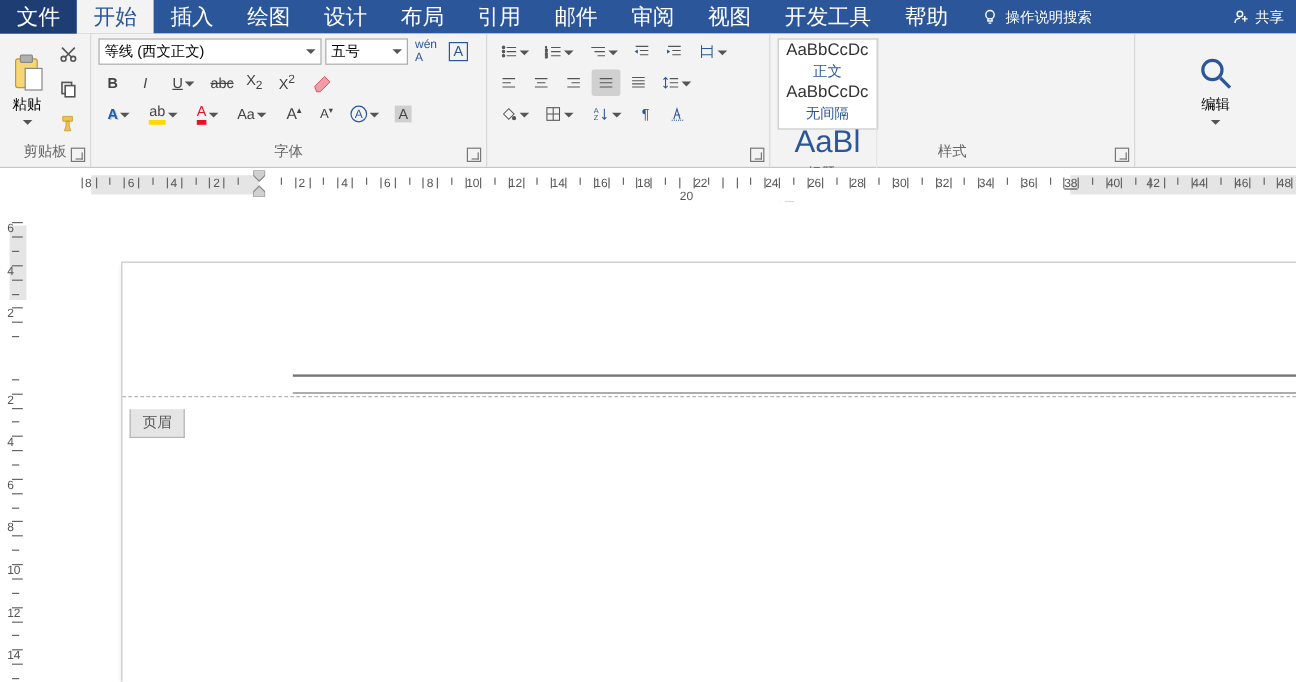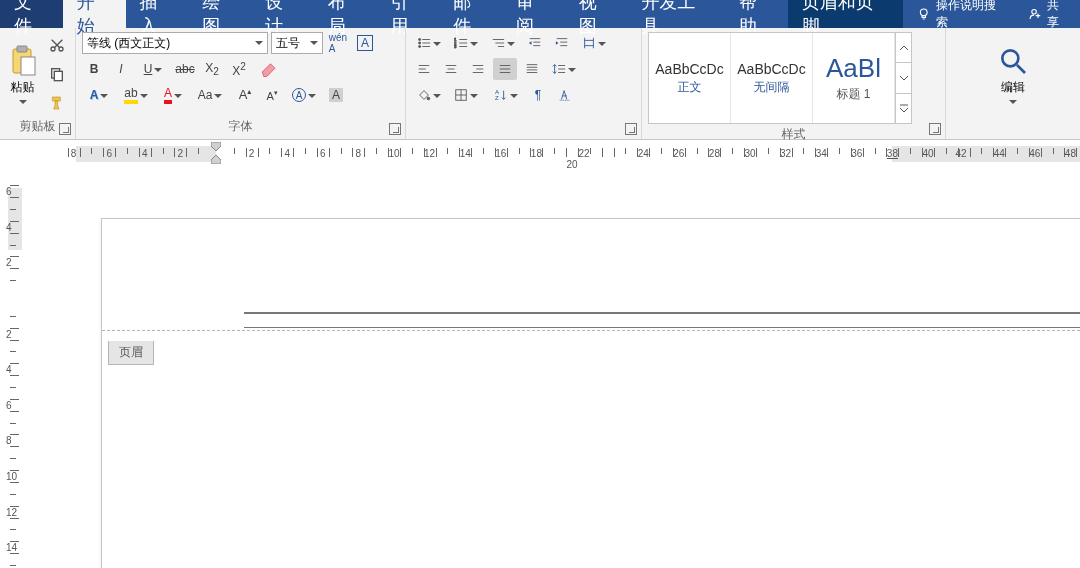--- a/index.html
+++ b/index.html
@@ -32,21 +32,21 @@
 .row { display: flex; align-items: center; gap: 3px; }
 
 .combo { height: 22px; background: #fff; border: 1px solid #ababab; display: flex; align-items: center; padding: 0 4px; font-size: 12px; cursor: pointer; }
 .combo .carrot { margin-left: 6px; width: 0; height: 0; border-left: 4px solid transparent; border-right: 4px solid transparent; border-top: 4px solid #555; }
 
 .smbtn { width: 24px; height: 22px; display: flex; align-items: center; justify-content: center; color: #444; cursor: pointer; border-radius: 2px; }
 .smbtn svg { display: block; }
 .smbtn.with-caret { width: 34px; gap: 2px; }
 .smbtn.active-variant { background: #d0d0d0; }
 
-#styles-gallery { border: 1px solid #c6c6c6; background: #fff; display: flex; height: 92px; }
+#styles-gallery { border: 1px solid #c6c6c6; background: #fff; display: flex; height: 76px; flex-direction: column; }
 .style-tile { width: 82px; border-right: 1px solid #e5e5e5; display: flex; flex-direction: column; align-items: center; justify-content: center; cursor: pointer; }
 .style-tile .sample { font-size: 14px; color: #333; }
 .style-tile.hd .sample { font-size: 26px; font-weight: 300; color: #2b579a; }
 .style-tile .name { font-size: 12px; color: #555; margin-top: 2px; }
 .style-tile .name.link { color: #2b579a; }
 .gallery-more { width: 16px; display: flex; flex-direction: column; border-left: 1px solid #c6c6c6; }
 .gallery-more div { flex: 1; display: flex; align-items: center; justify-content: center; color: #555; border-bottom: 1px solid #c6c6c6; cursor: pointer; }
 .gallery-more div:last-child { border-bottom: 0; }
 
 
@@ -82,21 +82,20 @@
   <div class="tab">插入</div>
   <div class="tab">绘图</div>
   <div class="tab">设计</div>
   <div class="tab">布局</div>
   <div class="tab">引用</div>
   <div class="tab">邮件</div>
   <div class="tab">审阅</div>
   <div class="tab">视图</div>
   <div class="tab">开发工具</div>
   <div class="tab">帮助</div>
-  <div class="tab context">页眉和页脚</div>
   <div class="help-box">
     <svg width="14" height="14" viewBox="0 0 24 24" fill="none" stroke="#fff" stroke-width="2">
         <circle cx="12" cy="9" r="6"></circle>
         <path d="M9 15v3h6v-3M10 21h4"></path>
       </svg>
     <span>操作说明搜索</span>
   </div>
   <div class="spacer"></div>
   <div class="share">
     <svg width="14" height="14" viewBox="0 0 24 24" fill="none" stroke="#fff" stroke-width="2">
@@ -146,21 +145,21 @@
   </div>
 
   <div class="group" style="width:330px">
     <div class="group-body" style="flex-direction:column;gap:4px">
       <div class="row">
         <div class="combo" style="width:186px">
           <span>等线 (西文正文)</span>
           <span style="flex:1"></span>
             <div class="carrot"></div>
         </div>
-        <div class="combo" style="width:52px">
+        <div class="combo" style="width:69px">
           <span>五号</span>
           <span style="flex:1"></span>
             <div class="carrot"></div>
         </div>
         <div class="smbtn">
             <span style="font-size:10px;color:#2b579a">wén<br>A</span>
           </div>
         <div class="smbtn">
             <span style="border:1px solid #2b579a;padding:0 3px;color:#2b579a">A</span>
           </div>

